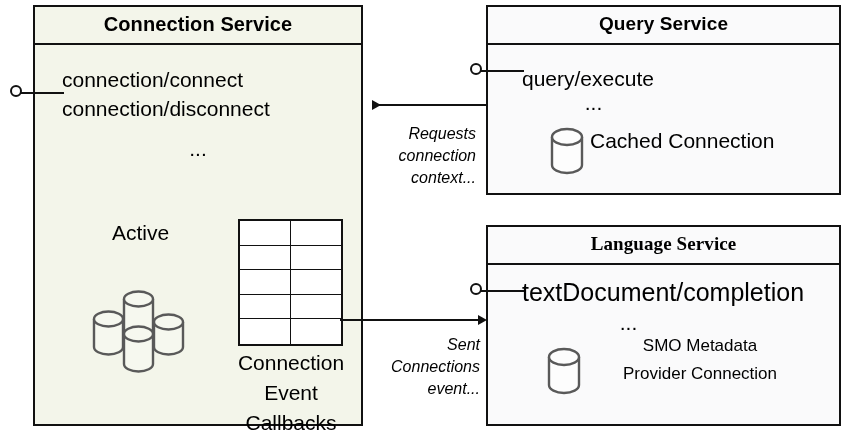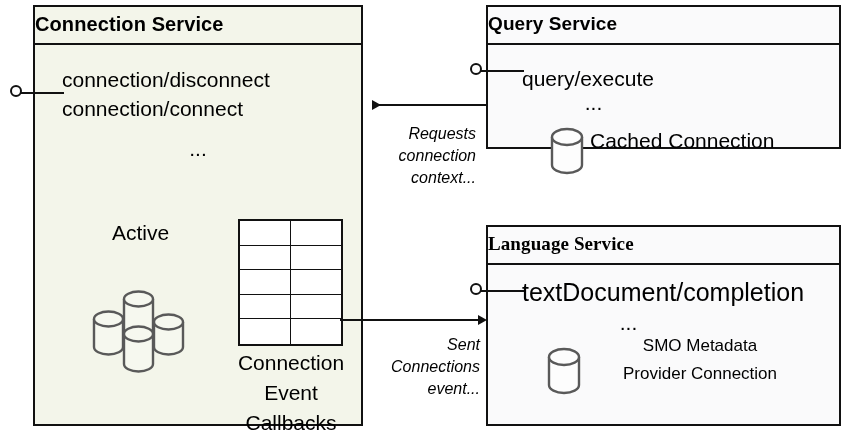--- a/index.html
+++ b/index.html
@@ -28,34 +28,35 @@
     box-sizing: border-box;
     border: 2px solid #111111;
   }
   #connection-service {
     left: 33px; top: 5px;
     width: 330px; height: 421px;
     background: #f3f5ea;
   }
   #query-service {
     left: 486px; top: 5px;
-    width: 355px; height: 144px;
+    width: 355px; height: 190px;
     background: #fafafb;
   }
   #language-service {
     left: 486px; top: 225px;
     width: 355px; height: 201px;
     background: #fafafb;
   }
 
   .comp-title {
     position: absolute;
     left: 0; right: 0; top: 0;
     height: 36px;
     line-height: 36px;
+    text-align: center;
     font-weight: bold;
     font-size: 19px;
     border-bottom: 2px solid #111111;
     letter-spacing: 0.1px;
   }
   #connection-service .comp-title { height: 36px; line-height: 34px; font-size: 20px; }
   #query-service .comp-title  { height: 36px; line-height: 34px; font-size: 19px; }
   #language-service .comp-title { height: 36px; line-height: 34px; font-size: 19px; font-family: Liberation Serif, serif; }
 
   .comp-body {
@@ -191,22 +192,22 @@
 </head>
 <body>
 
 <div id="canvas">
 
   <div class="component" id="connection-service">
     <div class="comp-title">Connection Service</div>
     <div class="comp-body">
 
       <div class="op-list">
+        <div>connection/connect</div>
         <div>connection/disconnect</div>
-        <div>connection/connect</div>
       </div>
       <div class="op-ellipsis">...</div>
 
       <div class="caption" id="caption-active">
         <div>Active</div>
       </div>
 
       <div class="cyl-cluster">
         <svg width="122" height="92" viewBox="0 0 122 92" fill="none">
           <g stroke="#595959" stroke-width="2.4" fill="#f6f8ef">

